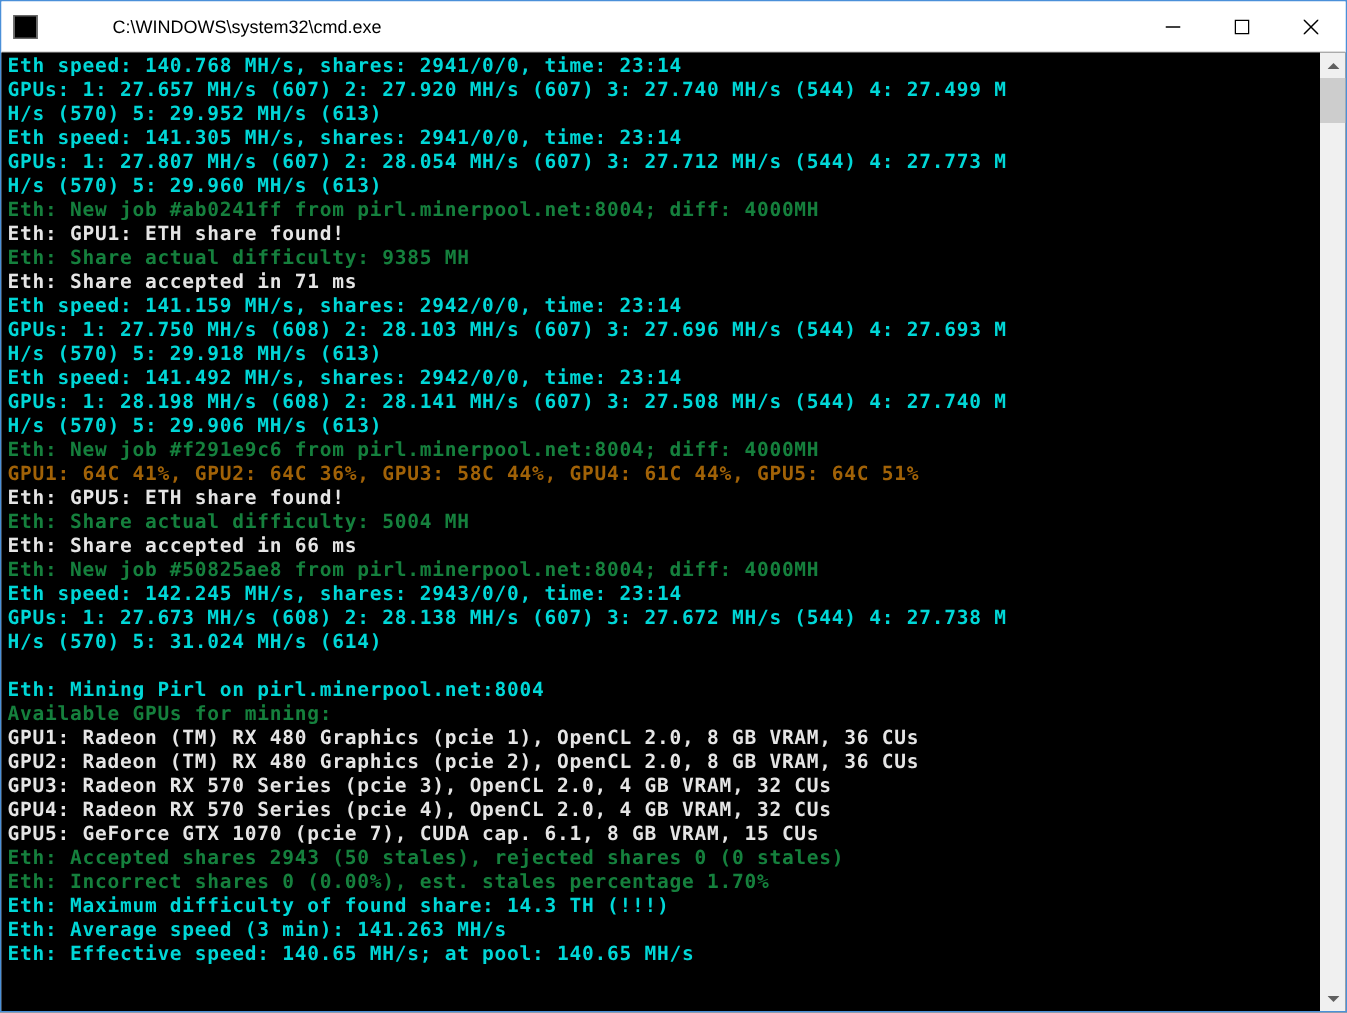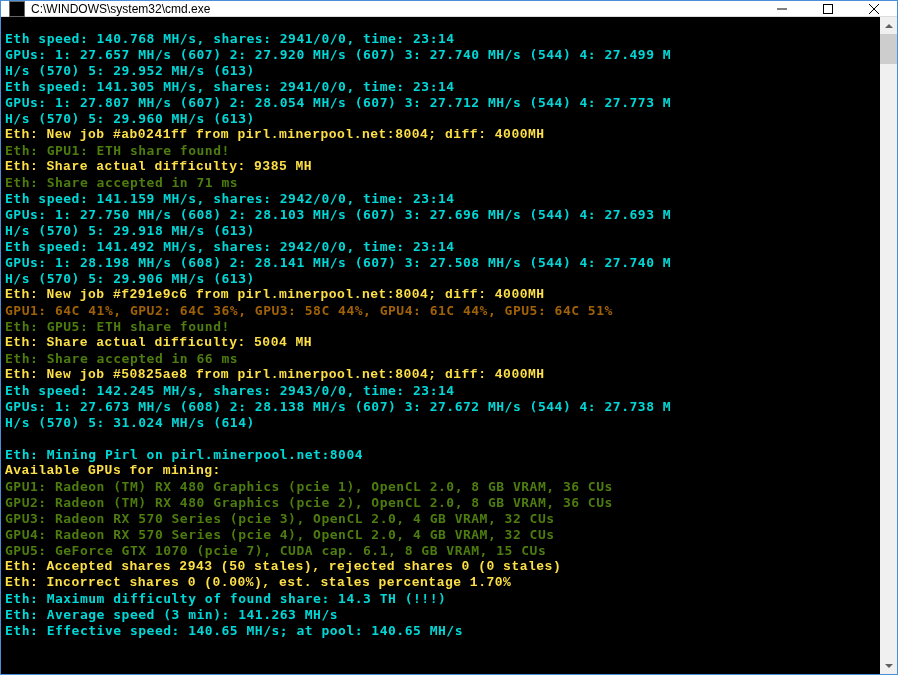--- a/index.html
+++ b/index.html
@@ -1,31 +1,31 @@
 <!DOCTYPE html>
 <html><head>
   <meta charset="utf-8">
   <style>
     * { margin: 0; padding: 0; box-sizing: border-box; }
     body { font-family: "Segoe UI", Tahoma, sans-serif; background: #fff; width: 898px; height: 675px; overflow: hidden; }
     .window { width: 898px; height: 675px; border: 1px solid #4a90d9; display: flex; flex-direction: column; background: #fff; }
-    .titlebar { height: 16px; background: #fff; display: flex; align-items: center; border-bottom: 1px solid #ddd; }
+    .titlebar { height: 34px; background: #fff; display: flex; align-items: center; border-bottom: 1px solid #ddd; gap: 44px; }
     .titlebar-icon { width: 16px; height: 16px; margin-left: 8px; background: #000; border: 1px solid #666; display: inline-block; }
     .titlebar-title { font-size: 12px; margin-left: 6px; flex: 1; color: #000; }
     .titlebar-controls { display: flex; height: 100%; }
     .titlebar-btn { width: 46px; height: 100%; display: flex; align-items: center; justify-content: center; font-size: 12px; cursor: pointer; }
     .content-area { flex: 1; display: flex; background: #000; overflow: hidden; }
-    .terminal { flex: 1; padding: 14px 4px; font-family: Consolas, "Lucida Console", monospace; font-size: 13px; line-height: 16px; color: #c0c0c0; background: #000; white-space: pre; overflow: hidden; letter-spacing: 0.5px; font-weight: bold; }
+    .terminal { flex: 1; padding: 2px 4px; font-family: Consolas, "Lucida Console", monospace; font-size: 13px; line-height: 16px; color: #c0c0c0; background: #000; white-space: pre; overflow: hidden; letter-spacing: 0.5px; font-weight: bold; }
     .scrollbar { width: 17px; background: #f0f0f0; display: flex; flex-direction: column; }
     .scrollbar-btn { height: 17px; background: #f0f0f0; display: flex; align-items: center; justify-content: center; font-size: 8px; color: #606060; cursor: pointer; }
     .scrollbar-track { flex: 1; background: #f0f0f0; position: relative; }
     .scrollbar-thumb { position: absolute; width: 100%; background: #cdcdcd; top: 0; height: 30px; }
     .cyan { color: #00d7d7; }
-    .white { color: #fde047; font-family: Liberation Mono, monospace; }
-    .green { color: #4d7c0f; }
+    .white { color: #15803d; }
+    .green { color: #e5e5e5; }
     .magenta { color: #a16207; }
   </style>
 </head>
 <body>
 
 <div class="window">
   <div class="titlebar">
     <span class="titlebar-icon"></span>
     <span class="titlebar-title">C:\WINDOWS\system32\cmd.exe</span>
     <div class="titlebar-controls">

